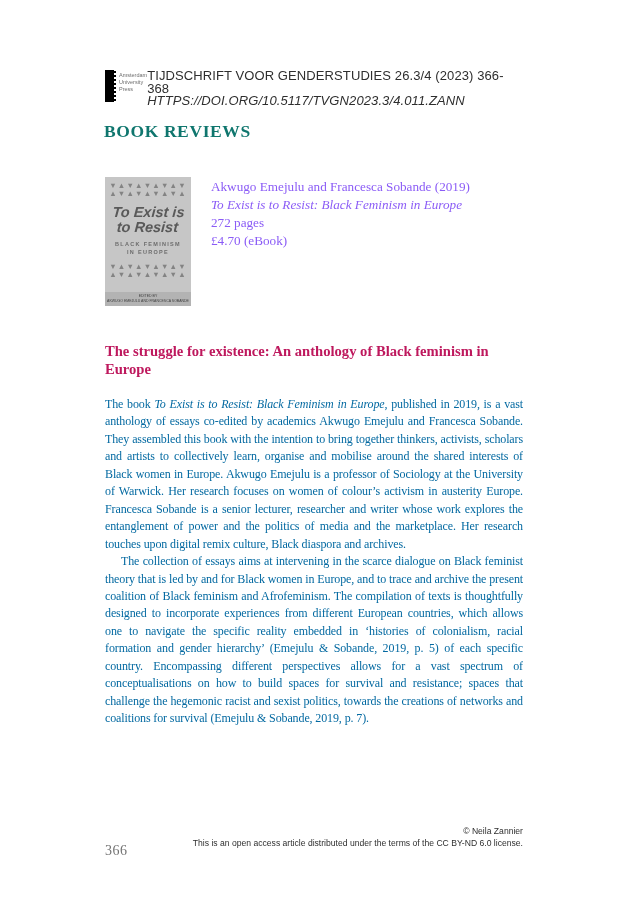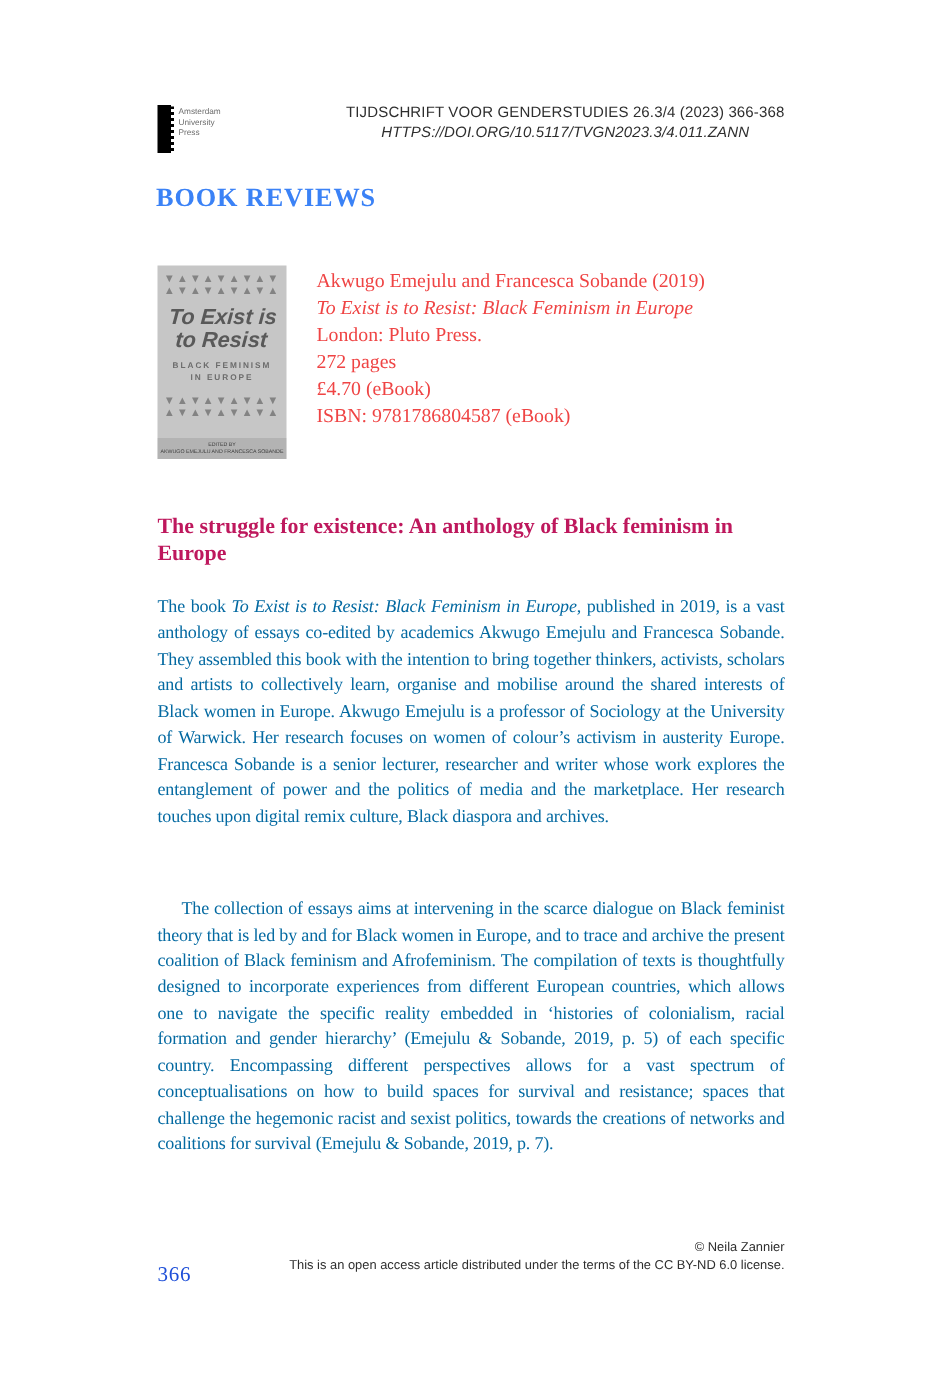--- a/index.html
+++ b/index.html
@@ -28,29 +28,29 @@
   .logo-mark::after {
     content: ""; position: absolute; right: -2px; top: 1px; width: 2px; height: 30px;
     background: repeating-linear-gradient(to bottom, #000 0 2px, transparent 2px 4px);
   }
   .logo-text {
     font-family: "Liberation Sans", sans-serif;
     font-size: 5.5px; line-height: 7px; color: #6e6e6e; padding-top: 2px;
   }
   .journal-info {
     font-family: "Liberation Sans", sans-serif;
-    font-size: 10px; line-height: 12.5px; color: #2e2e2e;
-    text-align: center; letter-spacing: 0.1px;
+    font-size: 13px; line-height: 12.5px; color: #2e2e2e;
+    text-align: left; letter-spacing: 0.1px;
   }
   .doi-line { font-style: italic; }
 
   
   .book-reviews-title {
     position: absolute; top: 121px; left: 104px;
-    font-size: 17.5px; font-weight: bold; letter-spacing: 0.6px; color: #3b82f6;
+    font-size: 17.5px; font-weight: bold; letter-spacing: 0.6px; color: #0f766e;
   }
 
   
   .book-block {
     position: absolute; top: 177px; left: 105px;
     display: flex; gap: 20px;
   }
   .cover {
     width: 86px; height: 129px; flex: none;
     background: #c6c6c6;
@@ -75,50 +75,50 @@
     letter-spacing: 1.3px; text-align: center; margin-bottom: 7px; white-space: nowrap;
   }
   .cover-spacer { flex: 1; }
   .cover-editors {
     width: 100%; background: #b3b3b3; flex: none;
     font-family: "Liberation Sans", sans-serif;
     color: #3f3f3f; font-size: 3.5px; line-height: 4.5px;
     text-align: center; padding: 2px 0 3px; white-space: nowrap; overflow: hidden;
   }
   .citation {
-    font-size: 13.2px; line-height: 18.1px; color: #ef4444; padding-top: 1px;
+    font-size: 13.2px; line-height: 18.1px; color: #8b5cf6; padding-top: 1px;
   }
   .citation-title { font-style: italic; }
 
   
   .review-heading {
     position: absolute; top: 342px; left: 105px; width: 418px;
     font-size: 14.6px; font-weight: bold; line-height: 18px; color: #be185d;
   }
 
   
   .body-text {
     position: absolute; top: 396px; left: 105px; width: 418px;
     font-size: 12px; line-height: 17.45px; letter-spacing: -0.12px;
     text-align: justify; color: #0369a1;
   }
   .body-text p { margin: 0; }
-  .body-text p.indent { text-indent: 16px; margin-top: 44px; }
+  .body-text p.indent { text-indent: 16px; }
   .italic { font-style: italic; }
 
   
   .footer {
     position: absolute; top: 825px; left: 105px; right: 104px;
     font-family: "Liberation Sans", sans-serif;
     font-size: 8.6px; line-height: 12px; color: #2e2e2e;
     text-align: right;
   }
   .page-number {
     position: absolute; top: 843px; left: 105px;
-    font-size: 14px; color: #1d4ed8; letter-spacing: 0.5px;
+    font-size: 14px; color: #737373; letter-spacing: 0.5px;
   }
 </style>
 </head>
 <body>
 
 <div class="page">
 
   <div class="header">
     <div class="logo">
       <div class="logo-mark"></div>
@@ -152,24 +152,22 @@
       <div class="pattern-row">▲▼▲▼▲▼▲▼▲</div>
       <div class="cover-spacer"></div>
       <div class="cover-editors">
         <div>EDITED BY</div>
         <div>AKWUGO EMEJULU AND FRANCESCA SOBANDE</div>
       </div>
     </div>
     <div class="citation">
       <div>Akwugo Emejulu and Francesca Sobande (2019)</div>
       <div class="citation-title">To Exist is to Resist: Black Feminism in Europe</div>
-      <div>London: Pluto Press.</div>
       <div>272 pages</div>
       <div>£4.70 (eBook)</div>
-      <div>ISBN: 9781786804587 (eBook)</div>
     </div>
   </div>
 
   <div class="review-heading">The struggle for existence: An anthology of Black feminism in Europe</div>
 
   <div class="body-text">
     <p><span>The book </span><span class="italic">To Exist is to Resist: Black Feminism in Europe</span><span>, published in 2019, is a vast anthology of essays co-edited by academics Akwugo Emejulu and Francesca Sobande. They assembled this book with the intention to bring together thinkers, activists, scholars and artists to collectively learn, organise and mobilise around the shared interests of Black women in Europe. Akwugo Emejulu is a professor of Sociology at the University of Warwick. Her research focuses on women of colour’s activism in austerity Europe. Francesca Sobande is a senior lecturer, researcher and writer whose work explores the entanglement of power and the politics of media and the marketplace. Her research touches upon digital remix culture, Black diaspora and archives.</span></p>
     <p class="indent">The collection of essays aims at intervening in the scarce dialogue on Black feminist theory that is led by and for Black women in Europe, and to trace and archive the present coalition of Black feminism and Afrofeminism. The compilation of texts is thoughtfully designed to incorporate experiences from different European countries, which allows one to navigate the specific reality embedded in ‘histories of colonialism, racial formation and gender hierarchy’ (Emejulu &amp; Sobande, 2019, p. 5) of each specific country. Encompassing different perspectives allows for a vast spectrum of conceptualisations on how to build spaces for survival and resistance; spaces that challenge the hegemonic racist and sexist politics, towards the creations of networks and coalitions for survival (Emejulu &amp; Sobande, 2019, p. 7).</p>
   </div>
 

